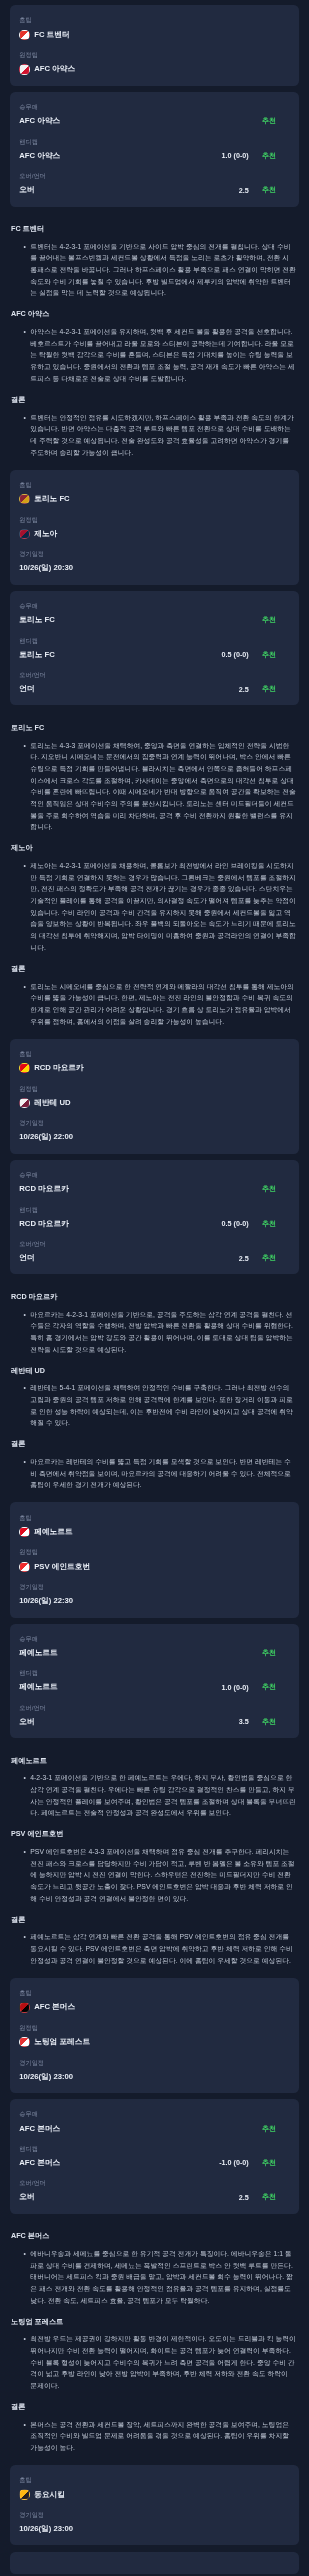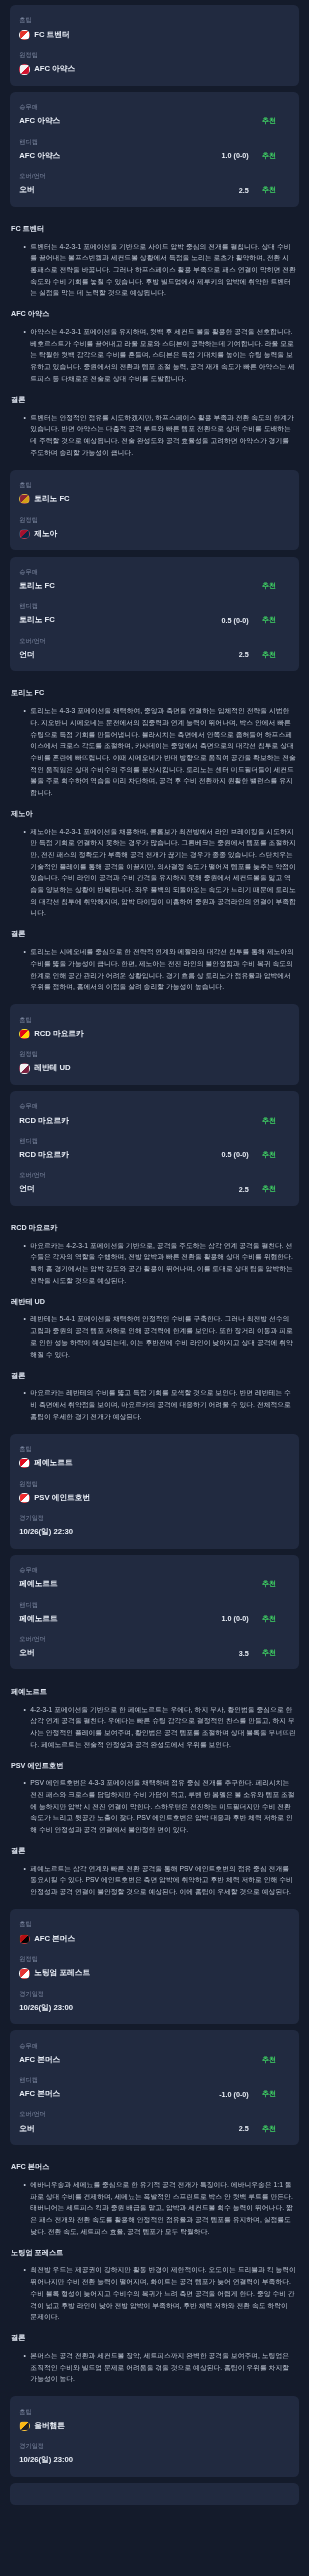--- a/index.html
+++ b/index.html
@@ -139,20 +139,24 @@
           <span class="team-name">토리노 FC</span>
         </div>
       </div>
       <div class="field">
         <div class="label">원정팀</div>
         <div class="team-row">
           <span class="logo" style="background: linear-gradient(135deg, rgb(163, 17, 46) 50%, rgb(11, 37, 69) 50%);"></span>
           <span class="team-name">제노아</span>
         </div>
       </div>
+      <div class="field">
+        <div class="label">경기일정</div>
+        <div class="value-text">10/26(일) 20:30</div>
+      </div>
     </div>
 
     <div class="card">
       <div class="field">
         <div class="label">승무패</div>
         <div class="pred-row">
           <span class="pred-pick">토리노 FC</span>
           <span class="pred-value"></span>
           <span class="badge">추천</span>
         </div>
@@ -205,20 +209,24 @@
           <span class="team-name">RCD 마요르카</span>
         </div>
       </div>
       <div class="field">
         <div class="label">원정팀</div>
         <div class="team-row">
           <span class="logo" style="background: linear-gradient(135deg, rgb(242, 242, 242) 50%, rgb(122, 31, 61) 50%);"></span>
           <span class="team-name">레반테 UD</span>
         </div>
       </div>
+      <div class="field">
+        <div class="label">경기일정</div>
+        <div class="value-text">10/26(일) 22:00</div>
+      </div>
     </div>
 
     <div class="card">
       <div class="field">
         <div class="label">승무패</div>
         <div class="pred-row">
           <span class="pred-pick">RCD 마요르카</span>
           <span class="pred-value"></span>
           <span class="badge">추천</span>
         </div>
@@ -401,21 +409,21 @@
 
   </section>
 
   <section class="match-block">
 
     <div class="card">
       <div class="field">
         <div class="label">홈팀</div>
         <div class="team-row">
           <span class="logo" style="background: linear-gradient(135deg, rgb(253, 185, 19) 50%, rgb(35, 31, 32) 50%);"></span>
-          <span class="team-name">울버햄튼</span>
+          <span class="team-name">동요시킬</span>
         </div>
       </div>
       <div class="field">
         <div class="label">경기일정</div>
         <div class="value-text">10/26(일) 23:00</div>
       </div>
     </div>
 
     <div class="card">
       

